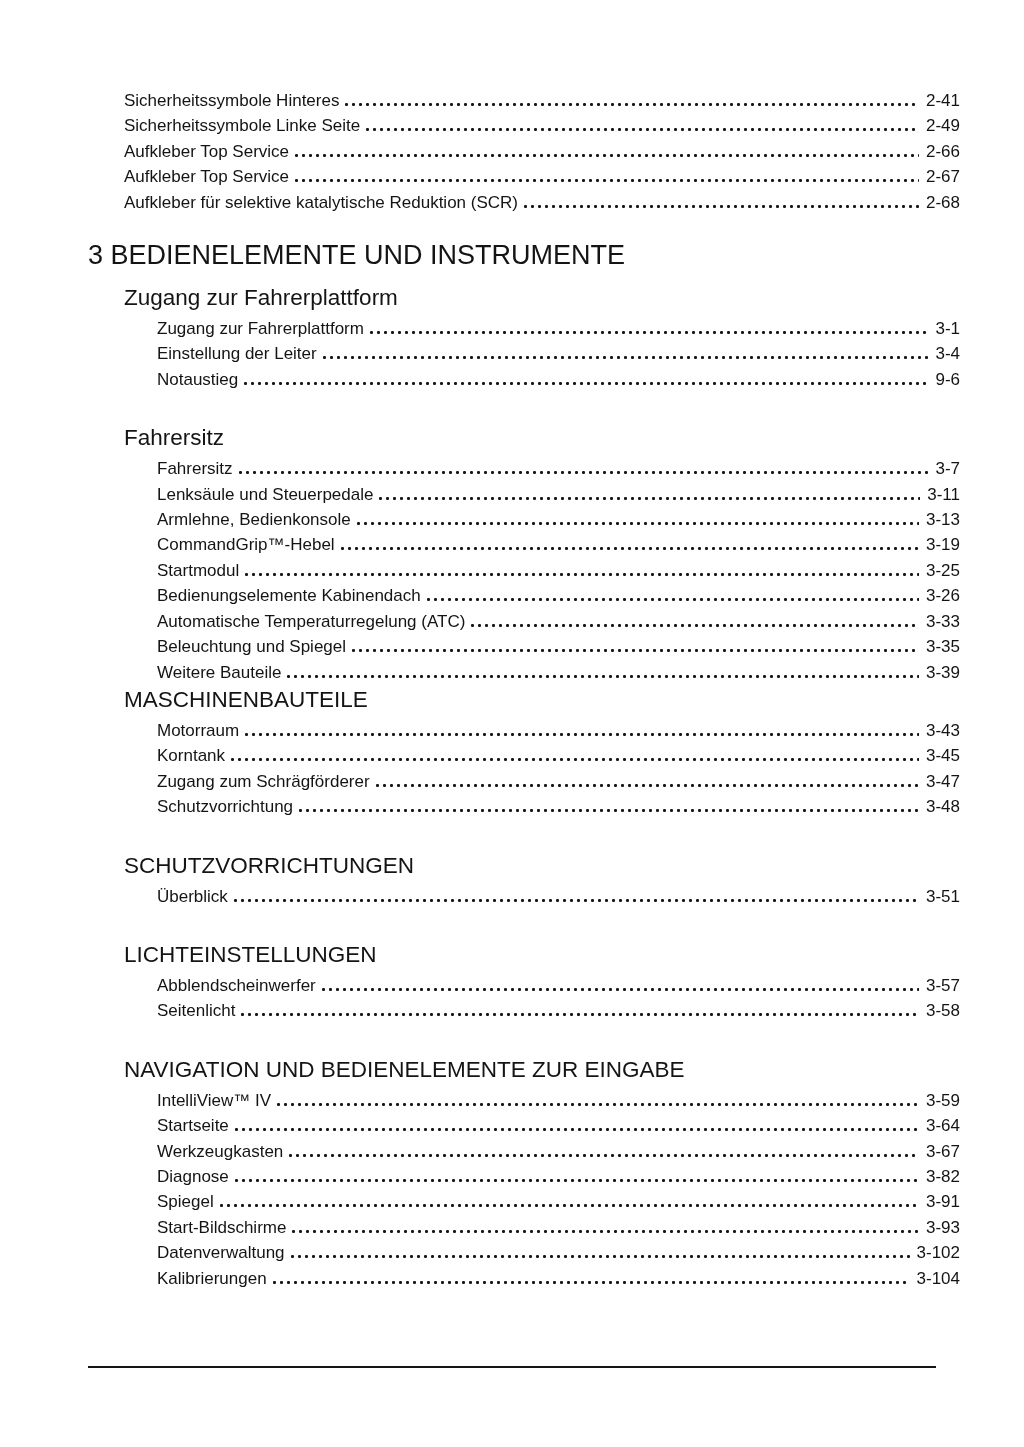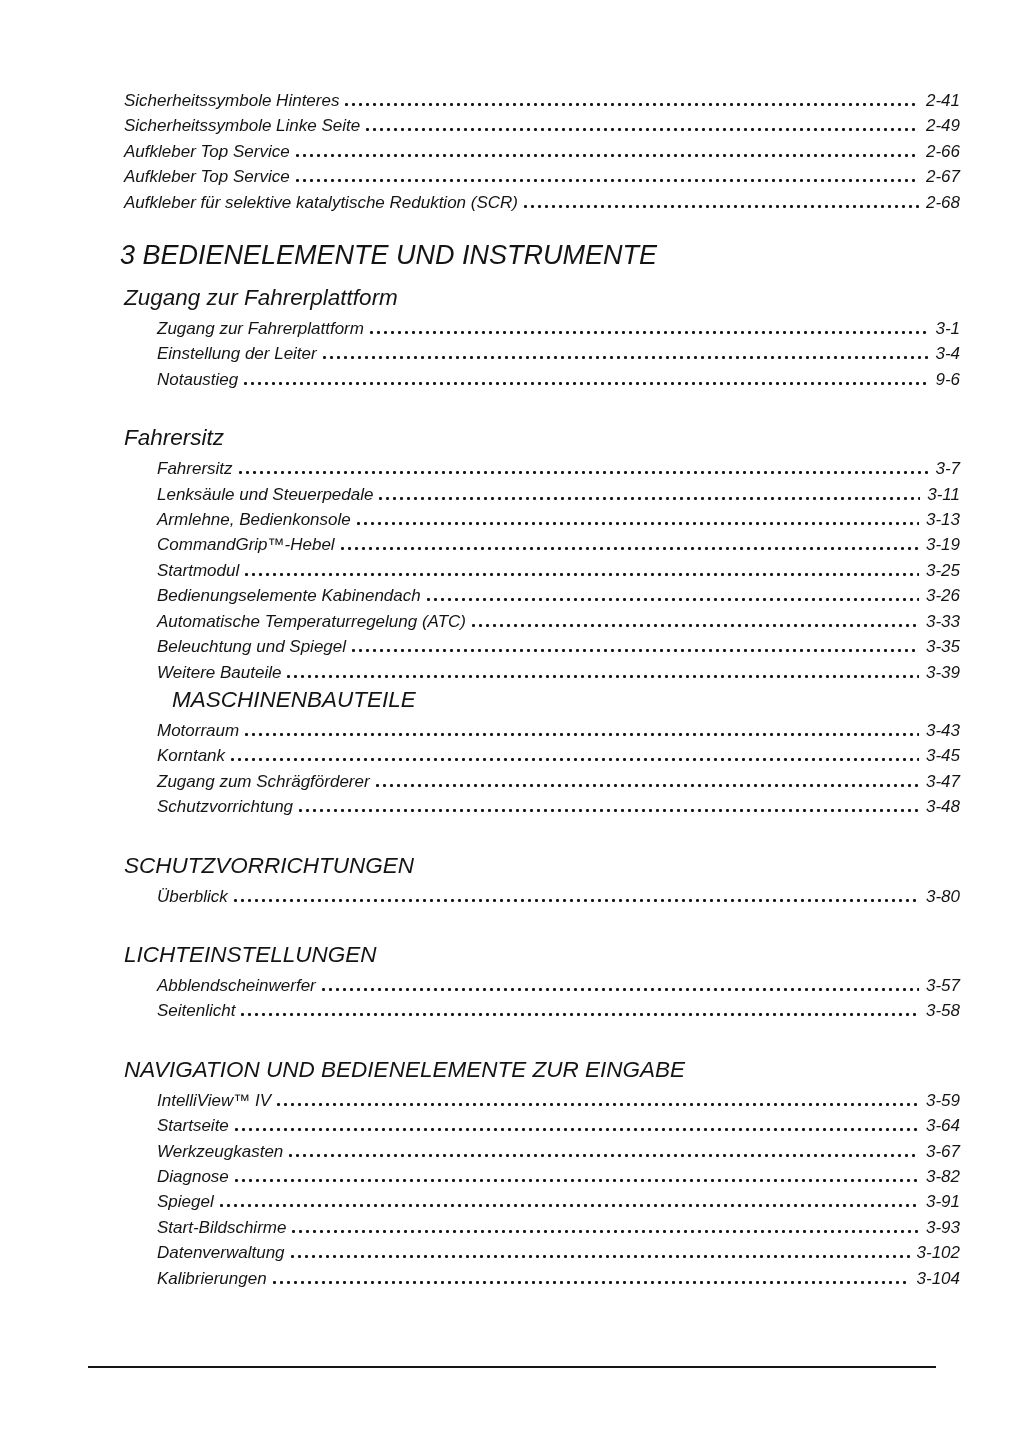--- a/index.html
+++ b/index.html
@@ -19,37 +19,36 @@
     position: relative;
     width: 1024px;
     height: 1447px;
     background: #ffffff;
   }
   .toc {
     position: absolute;
     top: 85px;
     left: 0;
     right: 0;
-    font-style: italic;
   }
   
   .chapter {
     font-size: 27px;
     line-height: 36px;
     margin-top: 22px;
-    padding-left: 120px;
+    padding-left: 88px;
     white-space: nowrap;
   }
   .section {
     font-size: 22.5px;
     line-height: 30px;
     padding-left: 124px;
     white-space: nowrap;
   }
-  .gap-sm { margin-top: 0px; margin-left: 48px; }
+  .gap-sm { margin-top: 0px; }
   .gap-md { margin-top: 10px; }
   .gap-xl { margin-top: 31px; }
   
   .entries { margin-top: 3px; }
   .entry-row {
     display: flex;
     align-items: baseline;
     font-size: 17px;
     line-height: 25.4px;
     padding-right: 64px; 
@@ -198,21 +197,21 @@
           <span class="entry-label">Schutzvorrichtung</span>
           <span class="entry-dots"></span>
           <span class="entry-page">3-48</span>
         </div>
       </div>
       <div class="section gap-xl">SCHUTZVORRICHTUNGEN</div>
       <div class="entries indent-3">
         <div class="entry-row">
           <span class="entry-label">Überblick</span>
           <span class="entry-dots"></span>
-          <span class="entry-page">3-80</span>
+          <span class="entry-page">3-51</span>
         </div>
       </div>
       <div class="section gap-xl">LICHTEINSTELLUNGEN</div>
       <div class="entries indent-3">
         <div class="entry-row">
           <span class="entry-label">Abblendscheinwerfer</span>
           <span class="entry-dots"></span>
           <span class="entry-page">3-57</span>
         </div>
         <div class="entry-row">

